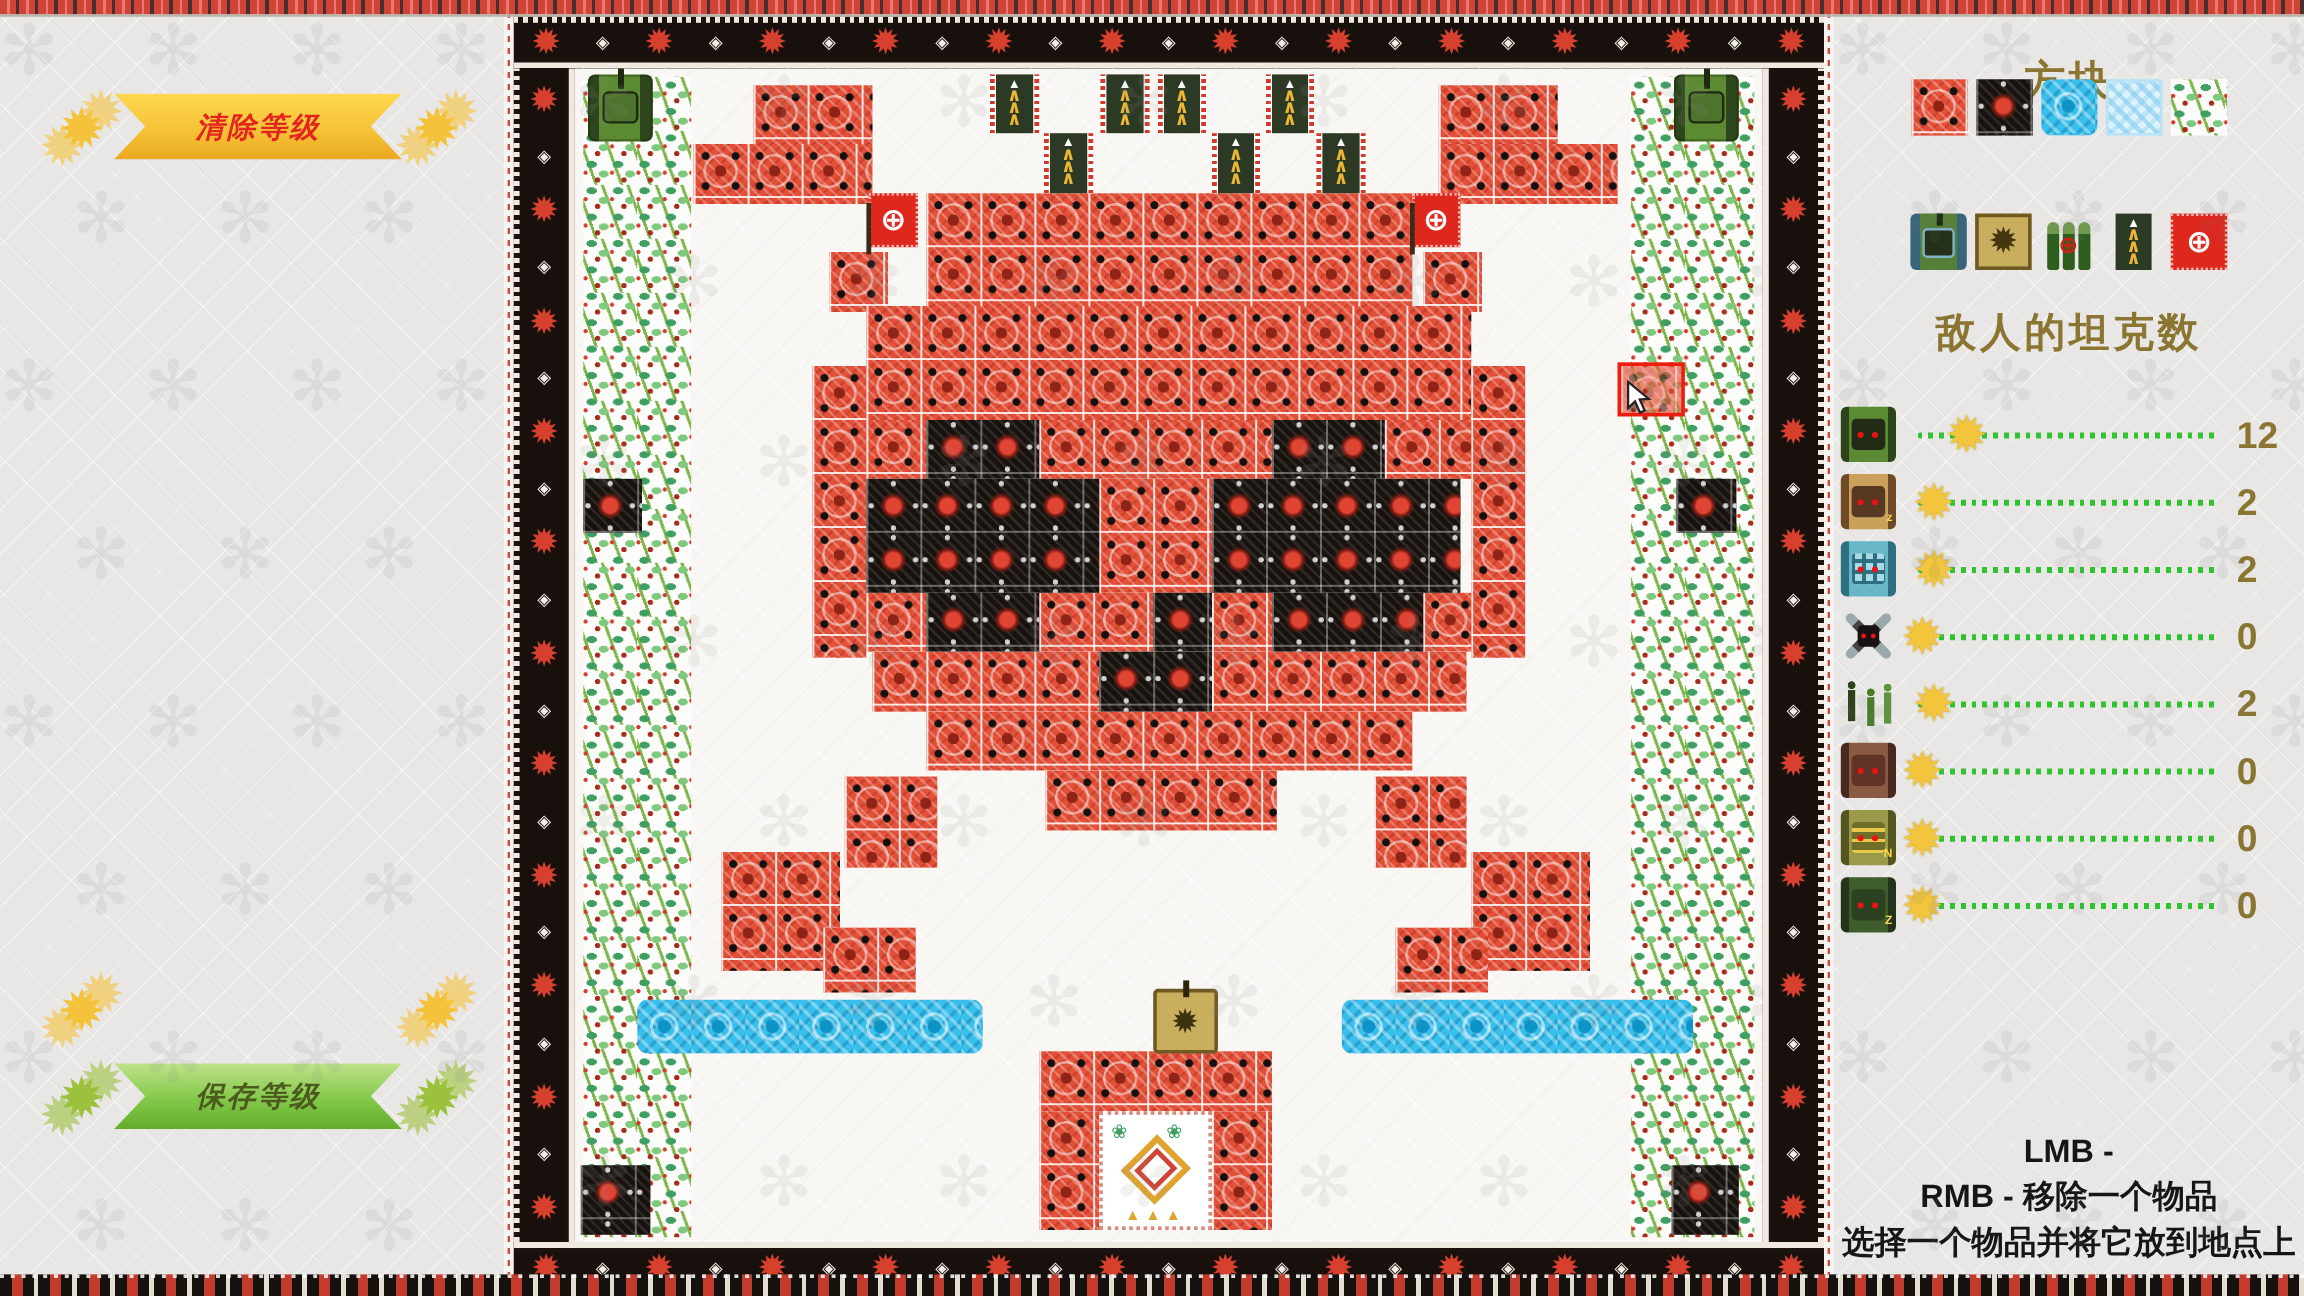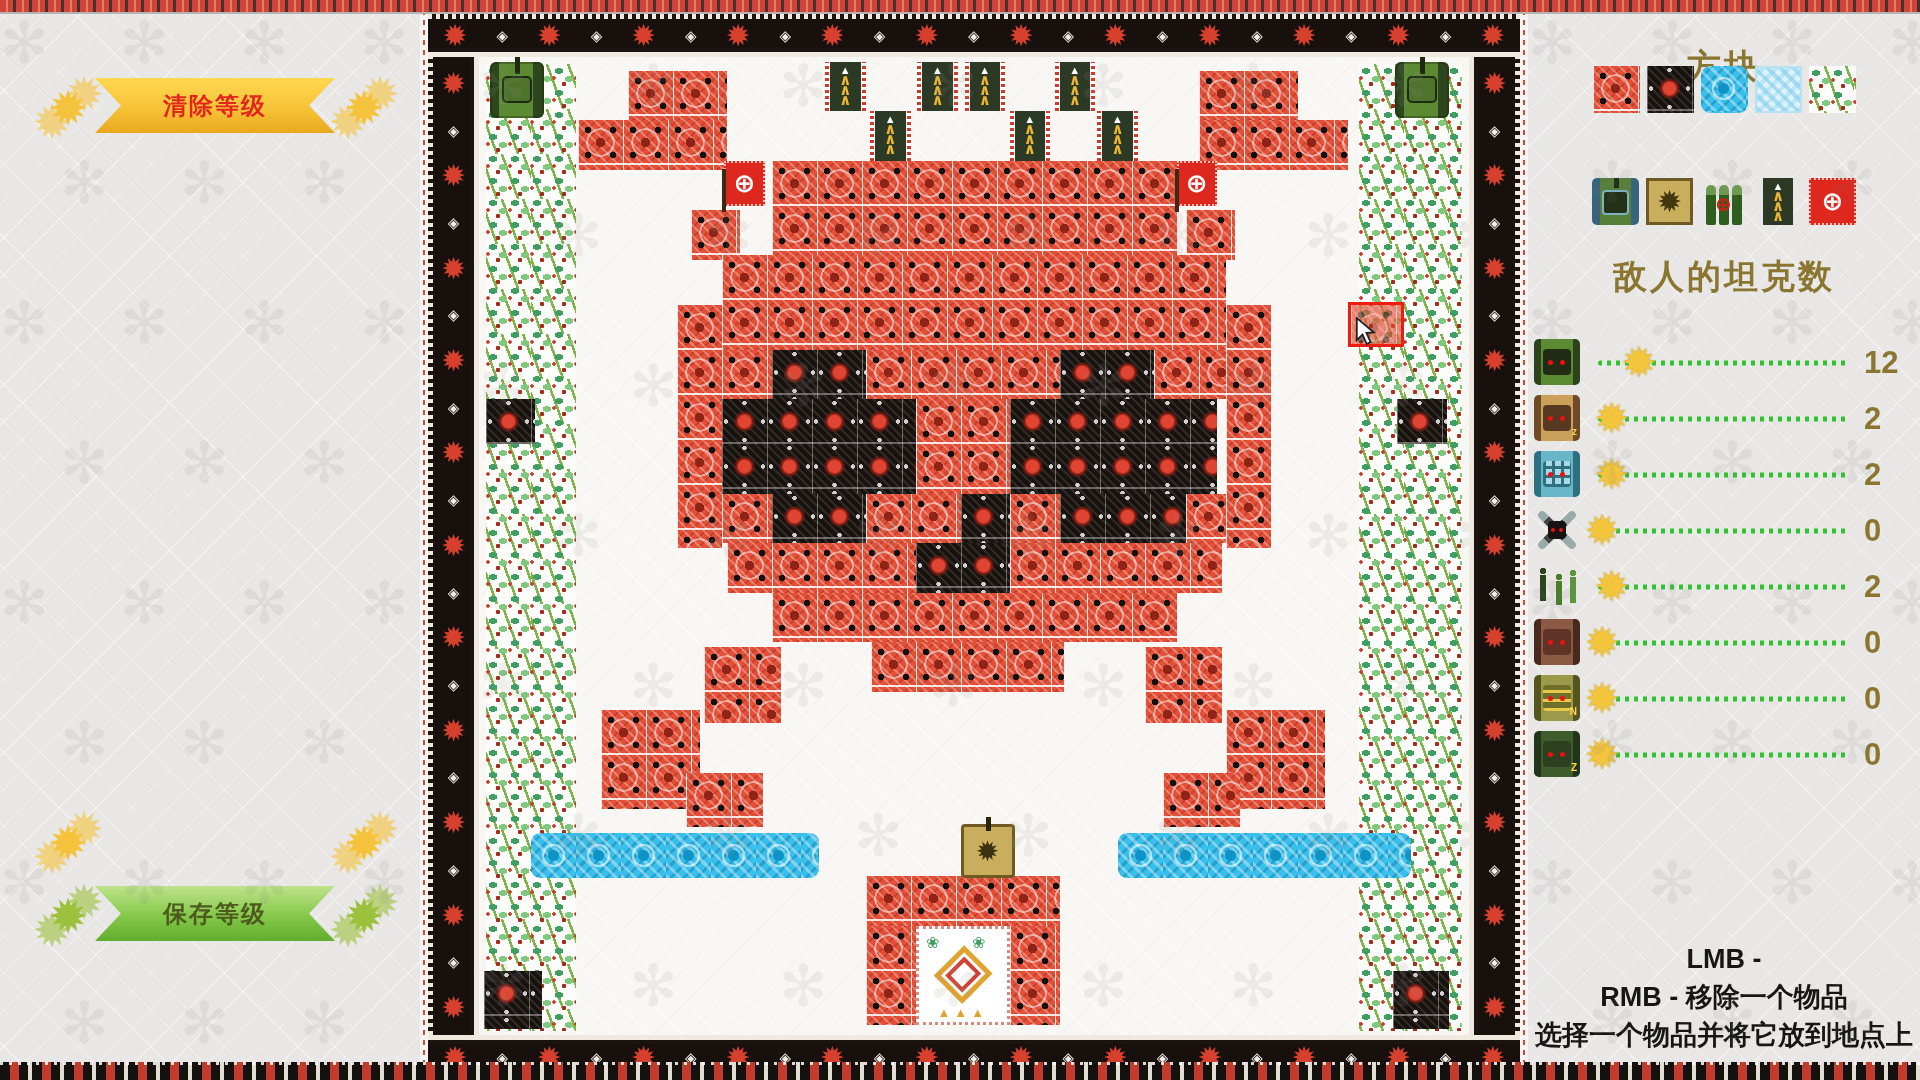--- a/index.html
+++ b/index.html
@@ -24,21 +24,21 @@
       repeating-linear-gradient(90deg, rgba(255,255,255,.85) 0 3px, transparent 3px 9px) 0 0/18px 3px repeat-x,
       repeating-linear-gradient(90deg,#15110f 0 10px,#c23b2c 10px 19px,#15110f 19px 28px,#e4ddd2 28px 32px);
   }
 
   
   .panel { position:absolute; top:14px; bottom:18px; }
   .panel-left  { left:0; width:420px; }
   .panel-right { left:1528px; width:392px; }
 
   
-  .btn-row { position:absolute; left:0; width:420px; height:60px; }
+  .btn-row { position:absolute; left:0; width:420px; height:60px;font-style:italic; }
   .ribbon { position:absolute; left:95px; width:240px; height:55px; top:0;
     display:flex; align-items:center; justify-content:center;
     clip-path: polygon(0 0,100% 0,calc(100% - 26px) 50%,100% 100%,0 100%,26px 50%);
     background:linear-gradient(180deg,#ffd84f 0%,#f6c338 55%,#eaa81f 100%);
     filter:drop-shadow(0 3px 2px rgba(0,0,0,.28));
     font-weight:bold; font-size:24px; color:#7a6428; letter-spacing:2px; cursor:pointer; }
   .ribbon.green { background:linear-gradient(180deg,#bfe38a 0%,#84c84a 55%,#62ad2c 100%); color:#4c5a1d; }
   .ribbon.red-text { color:#e3261d; }
   .deco-star { position:absolute; top:50%; transform:translateY(-50%); width:56px; height:56px;
     display:flex; align-items:center; justify-content:center; pointer-events:none; }

